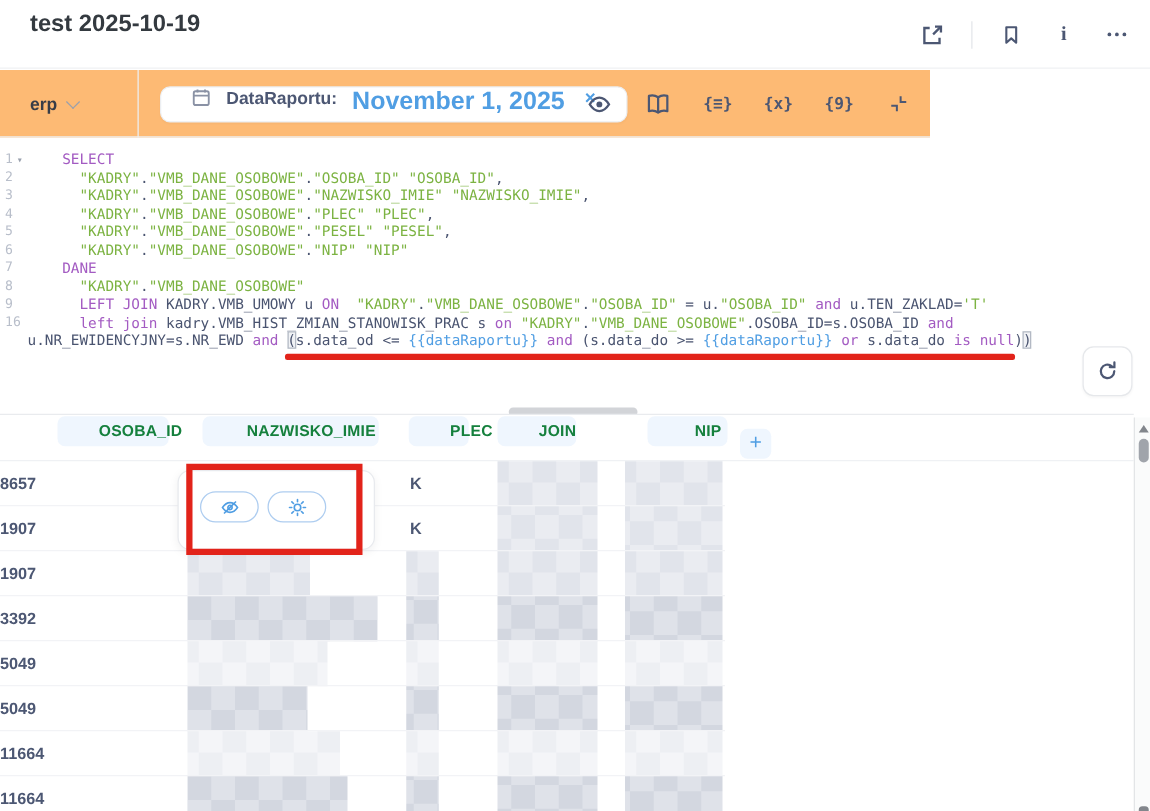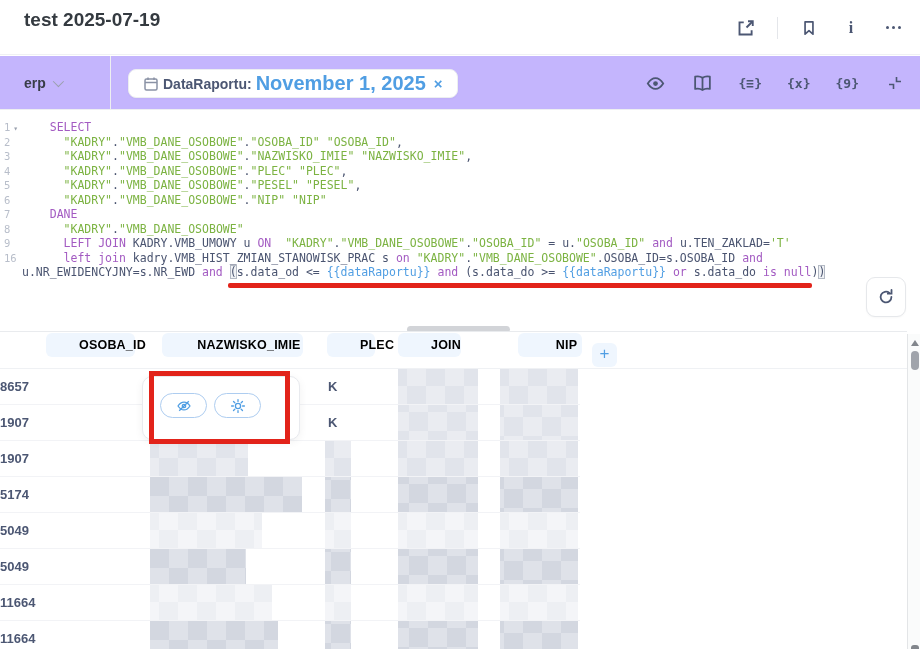--- a/index.html
+++ b/index.html
@@ -12,29 +12,29 @@
          border-bottom:1px solid #EFF1F3; }
   .title { position:absolute; left:24px; top:9px; font-size:19px; font-weight:700; color:#343A40; }
   .hdr-actions { position:absolute; right:16px; top:0; height:55px; display:flex; align-items:center; gap:20px; }
   .icn { display:flex; align-items:center; justify-content:center; width:22px; height:22px; cursor:pointer; }
   .vdiv { width:1px; height:22px; background:#E4E6EA; }
   .info-glyph { font-family:"Liberation Serif", serif; font-size:16px; font-weight:700; color:#4C5773; }
   .dots { display:flex; gap:3px; }
   .dots i { width:3px; height:3px; border-radius:50%; background:#4C5773; }
 
   
-  .tbar { position:absolute; left:0; top:56px; width:920px; height:54px; background:#c4b5fd;
+  .tbar { position:absolute; left:0; top:56px; width:744px; height:54px; background:#fdba74;
           border-bottom:1px solid #EDEFF1; }
   .db { position:absolute; left:24px; top:0; height:54px; display:flex; align-items:center; gap:7px;
         font-size:14px; font-weight:700; color:#383D47; cursor:pointer; }
   .chev { width:8px; height:8px; border-right:1.6px solid #9AA0AC; border-bottom:1.6px solid #9AA0AC;
           transform:rotate(45deg) translateY(-2px); }
   .tbar .sep { position:absolute; left:110px; top:0; width:1px; height:54px; background:#EDEFF1; }
-  .chip { position:absolute; left:128px; top:13px; height:29px; display:flex; align-items:center; gap:4px;
-          padding:0 14px; background:#fff; border:1px solid #ECEEF1; border-radius:8px;
+  .chip { position:absolute; left:128px; top:13px; height:29px; display:flex; align-items:flex-start; gap:12px;
+          padding:0 24px; background:#fff; border:1px solid #ECEEF1; border-radius:8px;
           box-shadow:0 1px 2px rgba(0,0,0,.03); cursor:pointer; }
   .chip-label { font-size:14px; font-weight:600; color:#4C5773; }
   .chip-value { font-size:20px; font-weight:700; color:#509EE3; }
   .chip-x { font-size:15px; font-weight:700; color:#509EE3; margin-left:4px; cursor:pointer; }
   .tbar-icons { position:absolute; right:14px; top:0; height:54px; display:flex; align-items:center; gap:25px; }
   .brace { font-family:"DejaVu Sans Mono", monospace; font-size:13px; font-weight:700; color:#4C5773; cursor:pointer; }
 
   
   .editor { position:absolute; left:0; top:111px; width:920px; height:220px; background:#fff; }
   #ed-lines { position:absolute; left:0; top:9px; }
@@ -57,21 +57,21 @@
 
   
   .results { position:absolute; left:0; top:331px; width:920px; height:318px; background:#fff; }
   .hscroll-pill { position:absolute; left:407px; top:-5px; width:103px; height:7px;
                   background:#D2D4D8; border-radius:4px; }
   .tbl-top { position:absolute; left:0; top:0; width:907px; height:1px; background:#E9EBEE; }
   .thead { position:absolute; left:0; top:1px; width:907px; height:36px; background:#fff; }
   .thead-border { position:absolute; left:0; top:37px; width:907px; height:1px; background:#EFF1F4; }
   .hpill { position:absolute; top:1px; height:24px; line-height:24px; text-align:center;
            background:#EFF6FE; border-radius:6px; font-size:12.5px; font-weight:700;
-           color:#000000; letter-spacing:.2px; cursor:pointer;padding-left:33px; }
+           color:#15803d; letter-spacing:.2px; cursor:pointer;padding-left:33px; }
   .col0 { left:46px;  width:89px; }
   .col1 { left:162px; width:141px; }
   .col2 { left:327px; width:48px; }
   .col3 { left:398px; width:63px; }
   .col4 { left:518px; width:64px; }
   .addcol { position:absolute; left:592px; top:11px; width:25px; height:24px; background:#EFF6FE;
             border-radius:6px; color:#509EE3; font-size:17px; font-weight:400; text-align:center;
             line-height:22px; cursor:pointer; }
   #rows { position:absolute; left:0; top:38px; width:907px; }
   .trow { position:relative; height:36px; }
@@ -118,21 +118,21 @@
   .sb-down { position:absolute; left:2.5px; bottom:0; width:8px; height:4px; background:#82868C;
              border-radius:3px 3px 0 0; cursor:pointer; }
   svg { display:block; }
 </style>
 </head>
 <body>
 
 <div class="app">
 
   <div class="hdr">
-    <div class="title">test 2025-07-19</div>
+    <div class="title">test 2025-10-19</div>
     <div class="hdr-actions">
       <span class="icn">
         <svg width="20" height="20" viewBox="0 0 16 16" fill="none" stroke="#4C5773" stroke-width="1.5">
           <path d="M6.2 3.5 H2.8 V13.2 H12.5 V9.8"></path>
             <path d="M9.6 2.6 H13.4 V6.4"></path>
             <path d="M13.2 2.8 L8.4 7.6"></path>
         </svg>
       </span>
       <span class="vdiv"></span>
       <span class="icn">
@@ -279,21 +279,21 @@
           <div class="blur bz-nip sh-m"></div>
         </div>
         <div class="trow">
           <div class="c-id">1907</div>
           <div class="blur bz-nazwisko sh-m"></div>
           <div class="blur bz-plec sh-m"></div>
           <div class="blur bz-pesel sh-m"></div>
           <div class="blur bz-nip sh-m"></div>
         </div>
         <div class="trow">
-          <div class="c-id">5174</div>
+          <div class="c-id">3392</div>
           <div class="blur bz-nazwisko sh-d"></div>
           <div class="blur bz-plec sh-d"></div>
           <div class="blur bz-pesel sh-d"></div>
           <div class="blur bz-nip sh-d"></div>
         </div>
         <div class="trow">
           <div class="c-id">5049</div>
           <div class="blur bz-nazwisko sh-l"></div>
           <div class="blur bz-plec sh-l"></div>
           <div class="blur bz-pesel sh-l"></div>

